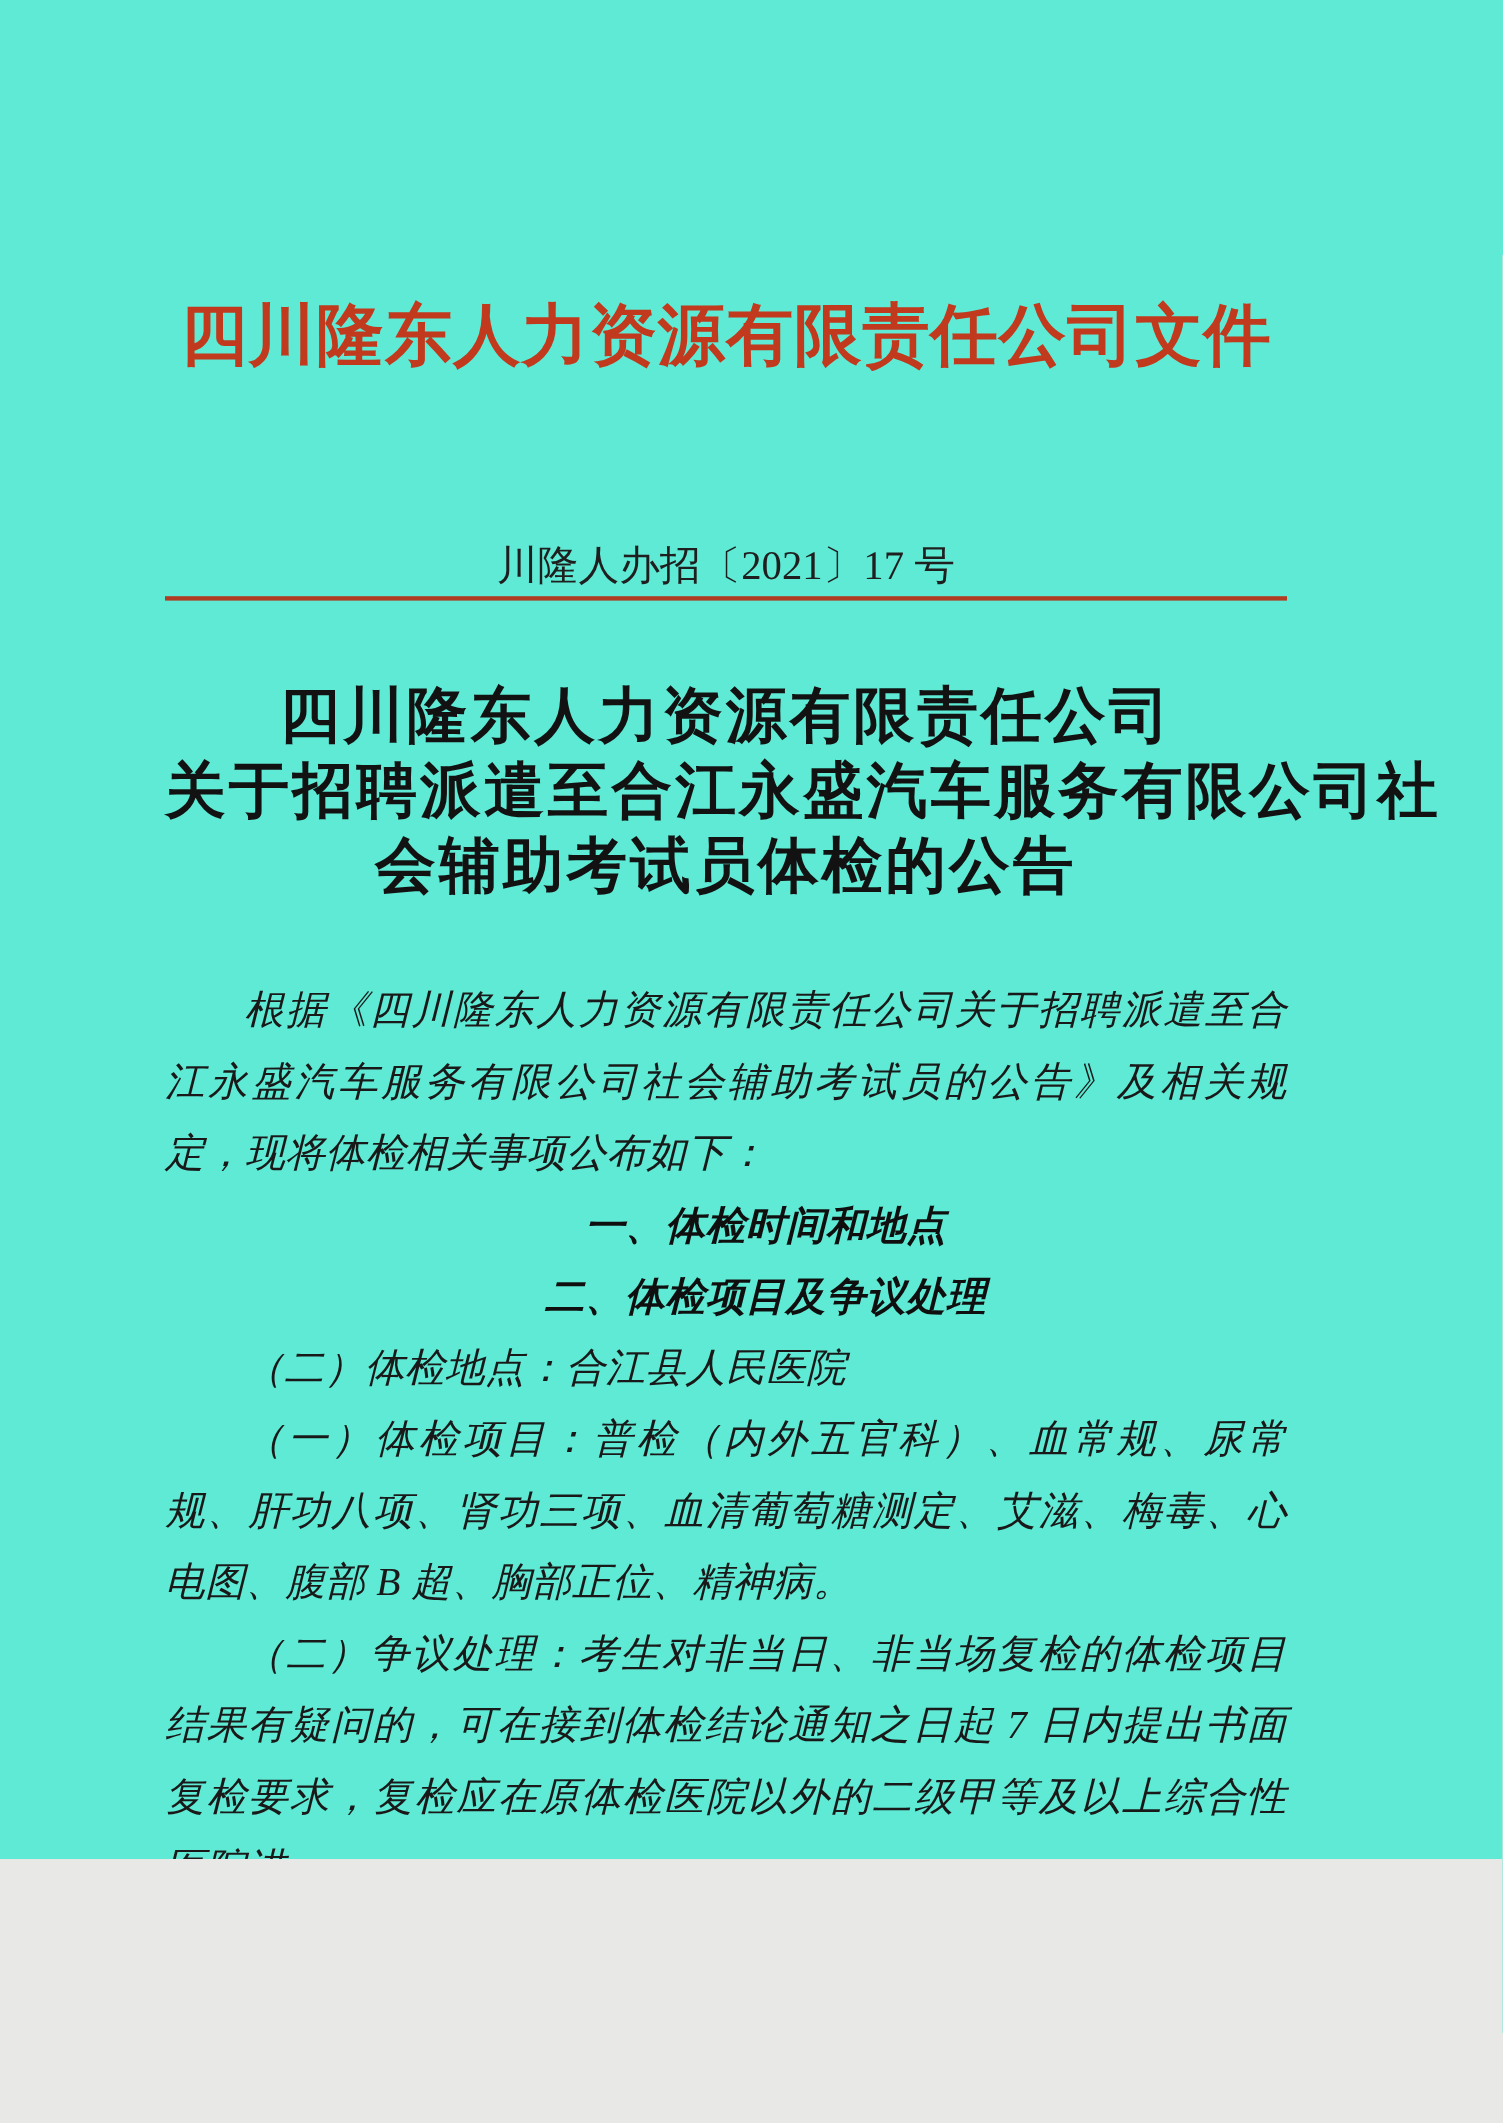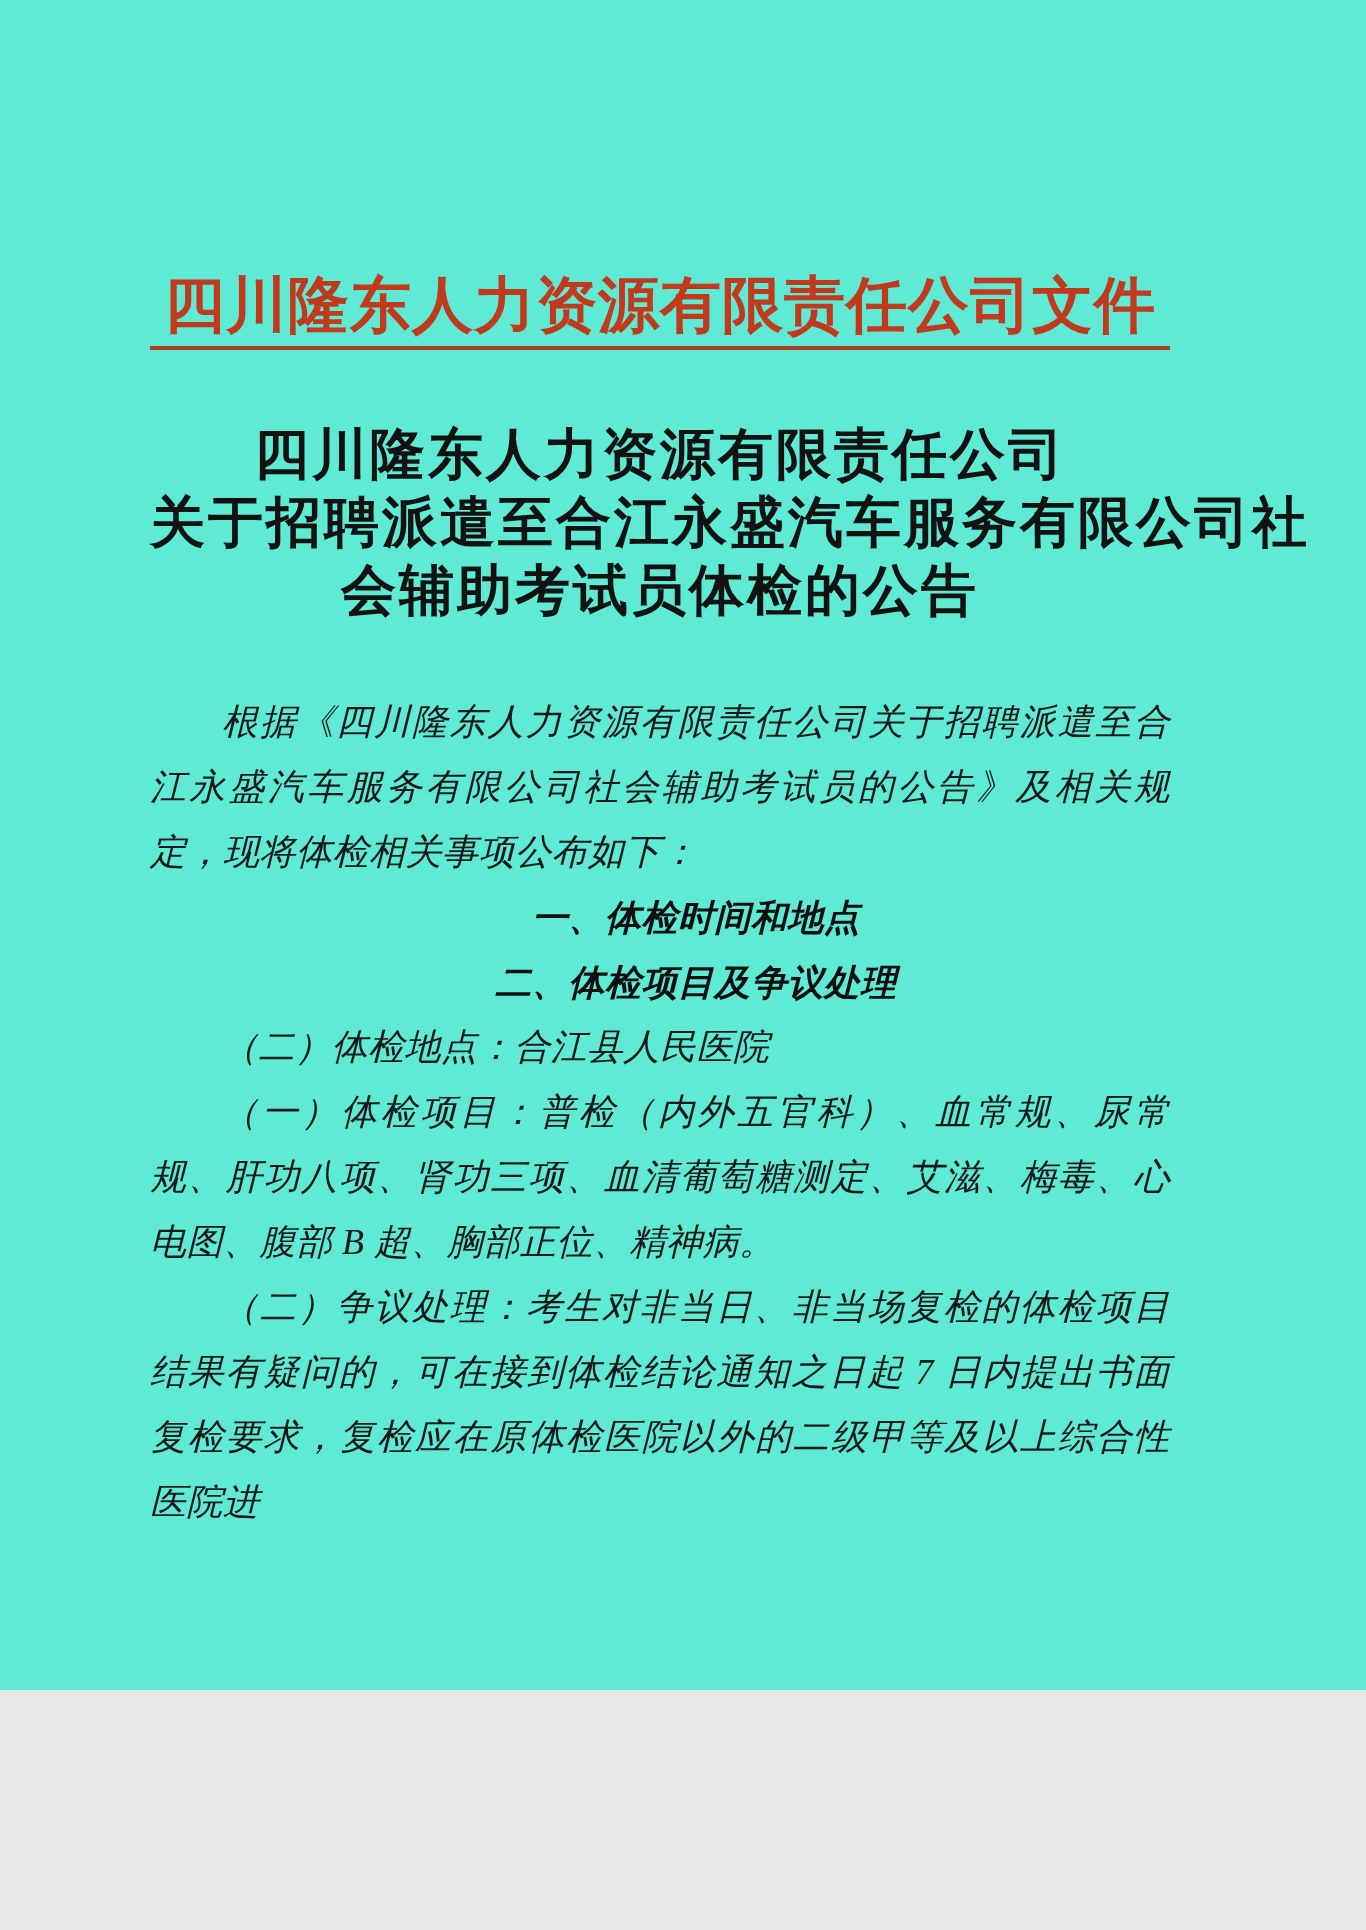--- a/index.html
+++ b/index.html
@@ -73,20 +73,21 @@
   }
 </style>
 </head>
 <body>
 
 <div class="page">
   <div class="content">
 
     <div class="org-title">四川隆东人力资源有限责任公司文件</div>
 
+    <div class="doc-number">川隆人办招〔2021〕17 号</div>
 
     <div class="red-line"></div>
 
     <div class="doc-title">
       <div class="doc-title-line">四川隆东人力资源有限责任公司</div>
       <div class="doc-title-line">关于招聘派遣至合江永盛汽车服务有限公司社</div>
       <div class="doc-title-line">会辅助考试员体检的公告</div>
     </div>
 
     <div class="body-text">

